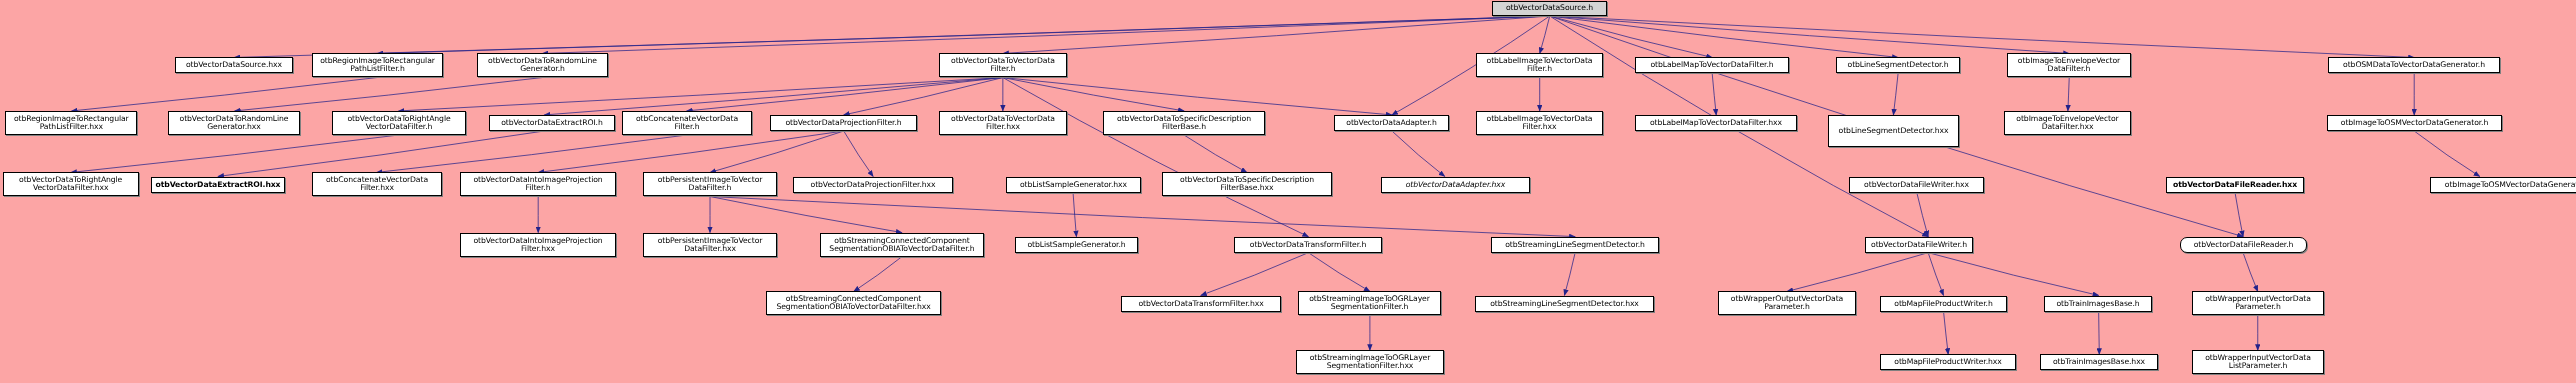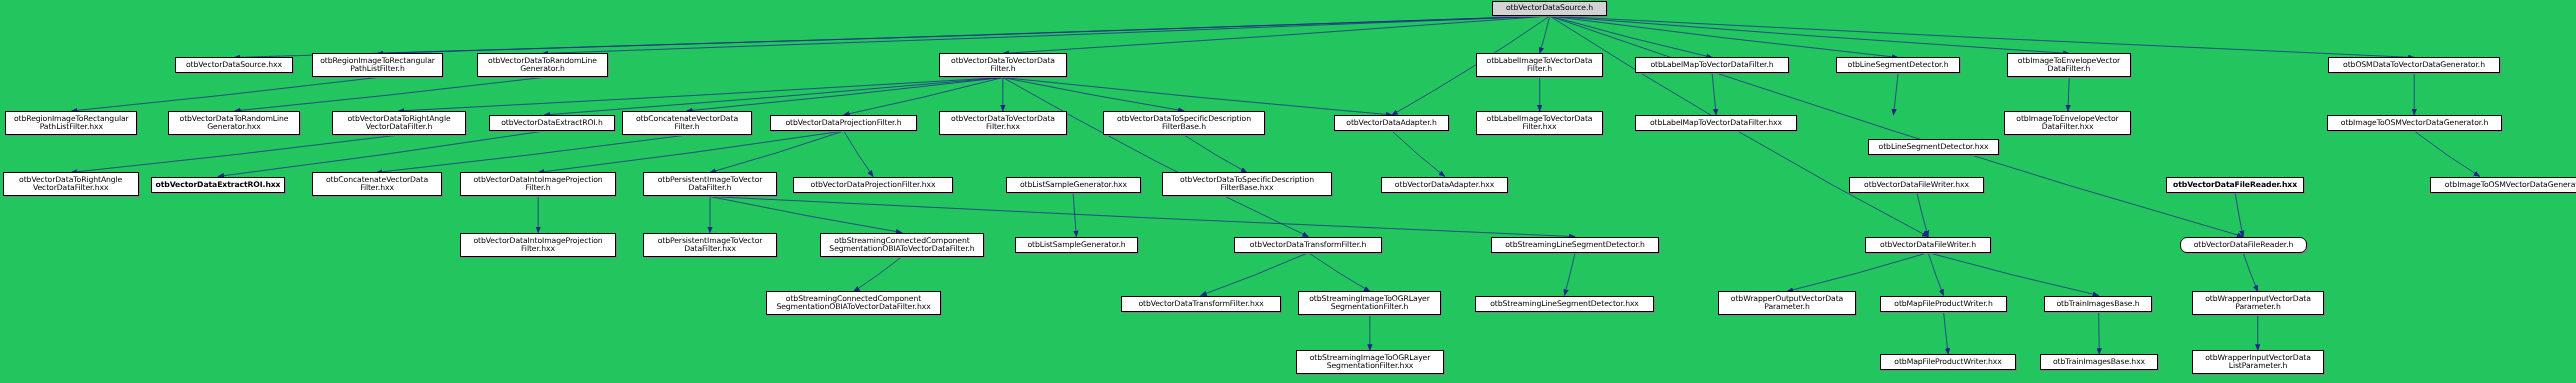--- a/index.html
+++ b/index.html
@@ -1,21 +1,21 @@
 <!DOCTYPE html>
 <html style="font-size:10.7px"><head>
 <meta charset="utf-8">
 <title>otbVectorDataSource.h include dependency graph</title>
 <style>
   html,body{margin:0;padding:0;background:#ffffff;}
   #canvas{
     position:relative;
     width:2576px;
     height:383px;
-    background:#22c55e;
+    background:#fca5a5;
     font-family:"DejaVu Sans", sans-serif;
     overflow:hidden;
   }
   #edges{position:absolute;left:0;top:0;width:2576px;height:383px;pointer-events:none;}
   .node{
     position:absolute;
     box-sizing:border-box;
     border:0.7px solid #000000;
     background:#ffffff;
     display:flex;
@@ -131,51 +131,51 @@
 Filter.h</div>
     <div class="node" style="left: 770px; top: 115px; width: 147px; height: 16px;">otbVectorDataProjectionFilter.h</div>
     <div class="node" style="left: 939px; top: 111px; width: 128px; height: 24px;">otbVectorDataToVectorData
 Filter.hxx</div>
     <div class="node" style="left: 1103px; top: 111px; width: 162px; height: 24px;">otbVectorDataToSpecificDescription
 FilterBase.h</div>
     <div class="node" style="left: 1334px; top: 115px; width: 115px; height: 16px;">otbVectorDataAdapter.h</div>
     <div class="node" style="left: 1476px; top: 111px; width: 127px; height: 24px;">otbLabelImageToVectorData
 Filter.hxx</div>
     <div class="node" style="left: 1635px; top: 115px; width: 162px; height: 16px;">otbLabelMapToVectorDataFilter.hxx</div>
-    <div class="node" style="left: 1868px; top: 115px; width: 131px; height: 16px; margin-top: 24px;">otbLineSegmentDetector.hxx</div>
+    <div class="node" style="left: 1828px; top: 115px; width: 131px; height: 32px;">otbLineSegmentDetector.hxx</div>
     <div class="node" style="left: 2004px; top: 111px; width: 127px; height: 24px;">otbImageToEnvelopeVector
 DataFilter.hxx</div>
     <div class="node" style="left: 2327px; top: 115px; width: 175px; height: 16px;">otbImageToOSMVectorDataGenerator.h</div>
     <div class="node" style="left: 2.7px; top: 172px; width: 136px; height: 24px;">otbVectorDataToRightAngle
 VectorDataFilter.hxx</div>
     <div class="node" style="left: 151px; top: 177px; width: 134px; height: 16px; font-weight: bold;">otbVectorDataExtractROI.hxx</div>
     <div class="node" style="left: 312px; top: 172px; width: 130px; height: 24px;">otbConcatenateVectorData
 Filter.hxx</div>
     <div class="node" style="left: 460px; top: 172px; width: 156px; height: 24px;">otbVectorDataIntoImageProjection
 Filter.h</div>
     <div class="node" style="left: 643px; top: 172px; width: 134px; height: 24px;">otbPersistentImageToVector
 DataFilter.h</div>
     <div class="node" style="left: 793px; top: 177px; width: 160px; height: 16px;">otbVectorDataProjectionFilter.hxx</div>
     <div class="node" style="left: 1006px; top: 177px; width: 135px; height: 16px;">otbListSampleGenerator.hxx</div>
     <div class="node" style="left: 1162px; top: 172px; width: 170px; height: 24px;">otbVectorDataToSpecificDescription
 FilterBase.hxx</div>
-    <div class="node" style="left: 1381px; top: 177px; width: 127px; height: 16px;">otbVectorDataAdapter.hxx</div>
+    <div class="node" style="left: 1381px; top: 177px; width: 149px; height: 16px; font-style: italic;">otbVectorDataAdapter.hxx</div>
     <div class="node" style="left: 1849px; top: 177px; width: 135px; height: 16px;">otbVectorDataFileWriter.hxx</div>
     <div class="node" style="left: 2166px; top: 177px; width: 138px; height: 16px; font-weight: bold;">otbVectorDataFileReader.hxx</div>
     <div class="node" style="left: 2387px; top: 177px; width: 186px; height: 16px; margin-left: 43px;">otbImageToOSMVectorDataGenerator.hxx</div>
     <div class="node" style="left: 460px; top: 233px; width: 156px; height: 24px;">otbVectorDataIntoImageProjection
 Filter.hxx</div>
     <div class="node" style="left: 643px; top: 233px; width: 134px; height: 24px;">otbPersistentImageToVector
 DataFilter.hxx</div>
     <div class="node" style="left: 820px; top: 233px; width: 164px; height: 24px;">otbStreamingConnectedComponent
 SegmentationOBIAToVectorDataFilter.h</div>
     <div class="node" style="left: 1015px; top: 237px; width: 123px; height: 16px;">otbListSampleGenerator.h</div>
     <div class="node" style="left: 1234px; top: 237px; width: 148px; height: 16px;">otbVectorDataTransformFilter.h</div>
     <div class="node" style="left: 1491px; top: 237px; width: 168px; height: 16px;">otbStreamingLineSegmentDetector.h</div>
-    <div class="node" style="left: 1865px; top: 237px; width: 126px; height: 16px;">otbVectorDataFileWriter.h</div>
+    <div class="node" style="left: 1865px; top: 237px; width: 108px; height: 16px;">otbVectorDataFileWriter.h</div>
     <div class="node" style="left: 2180px; top: 237px; width: 127px; height: 16px; border-radius: 7px;">otbVectorDataFileReader.h</div>
     <div class="node" style="left: 766px; top: 291px; width: 175px; height: 24px;">otbStreamingConnectedComponent
 SegmentationOBIAToVectorDataFilter.hxx</div>
     <div class="node" style="left: 1121px; top: 296px; width: 160px; height: 16px;">otbVectorDataTransformFilter.hxx</div>
     <div class="node" style="left: 1298px; top: 291px; width: 143px; height: 24px;">otbStreamingImageToOGRLayer
 SegmentationFilter.h</div>
     <div class="node" style="left: 1475px; top: 296px; width: 179px; height: 16px;">otbStreamingLineSegmentDetector.hxx</div>
     <div class="node" style="left: 1718px; top: 291px; width: 138px; height: 24px;">otbWrapperOutputVectorData
 Parameter.h</div>
     <div class="node" style="left: 1880px; top: 296px; width: 127px; height: 16px;">otbMapFileProductWriter.h</div>

